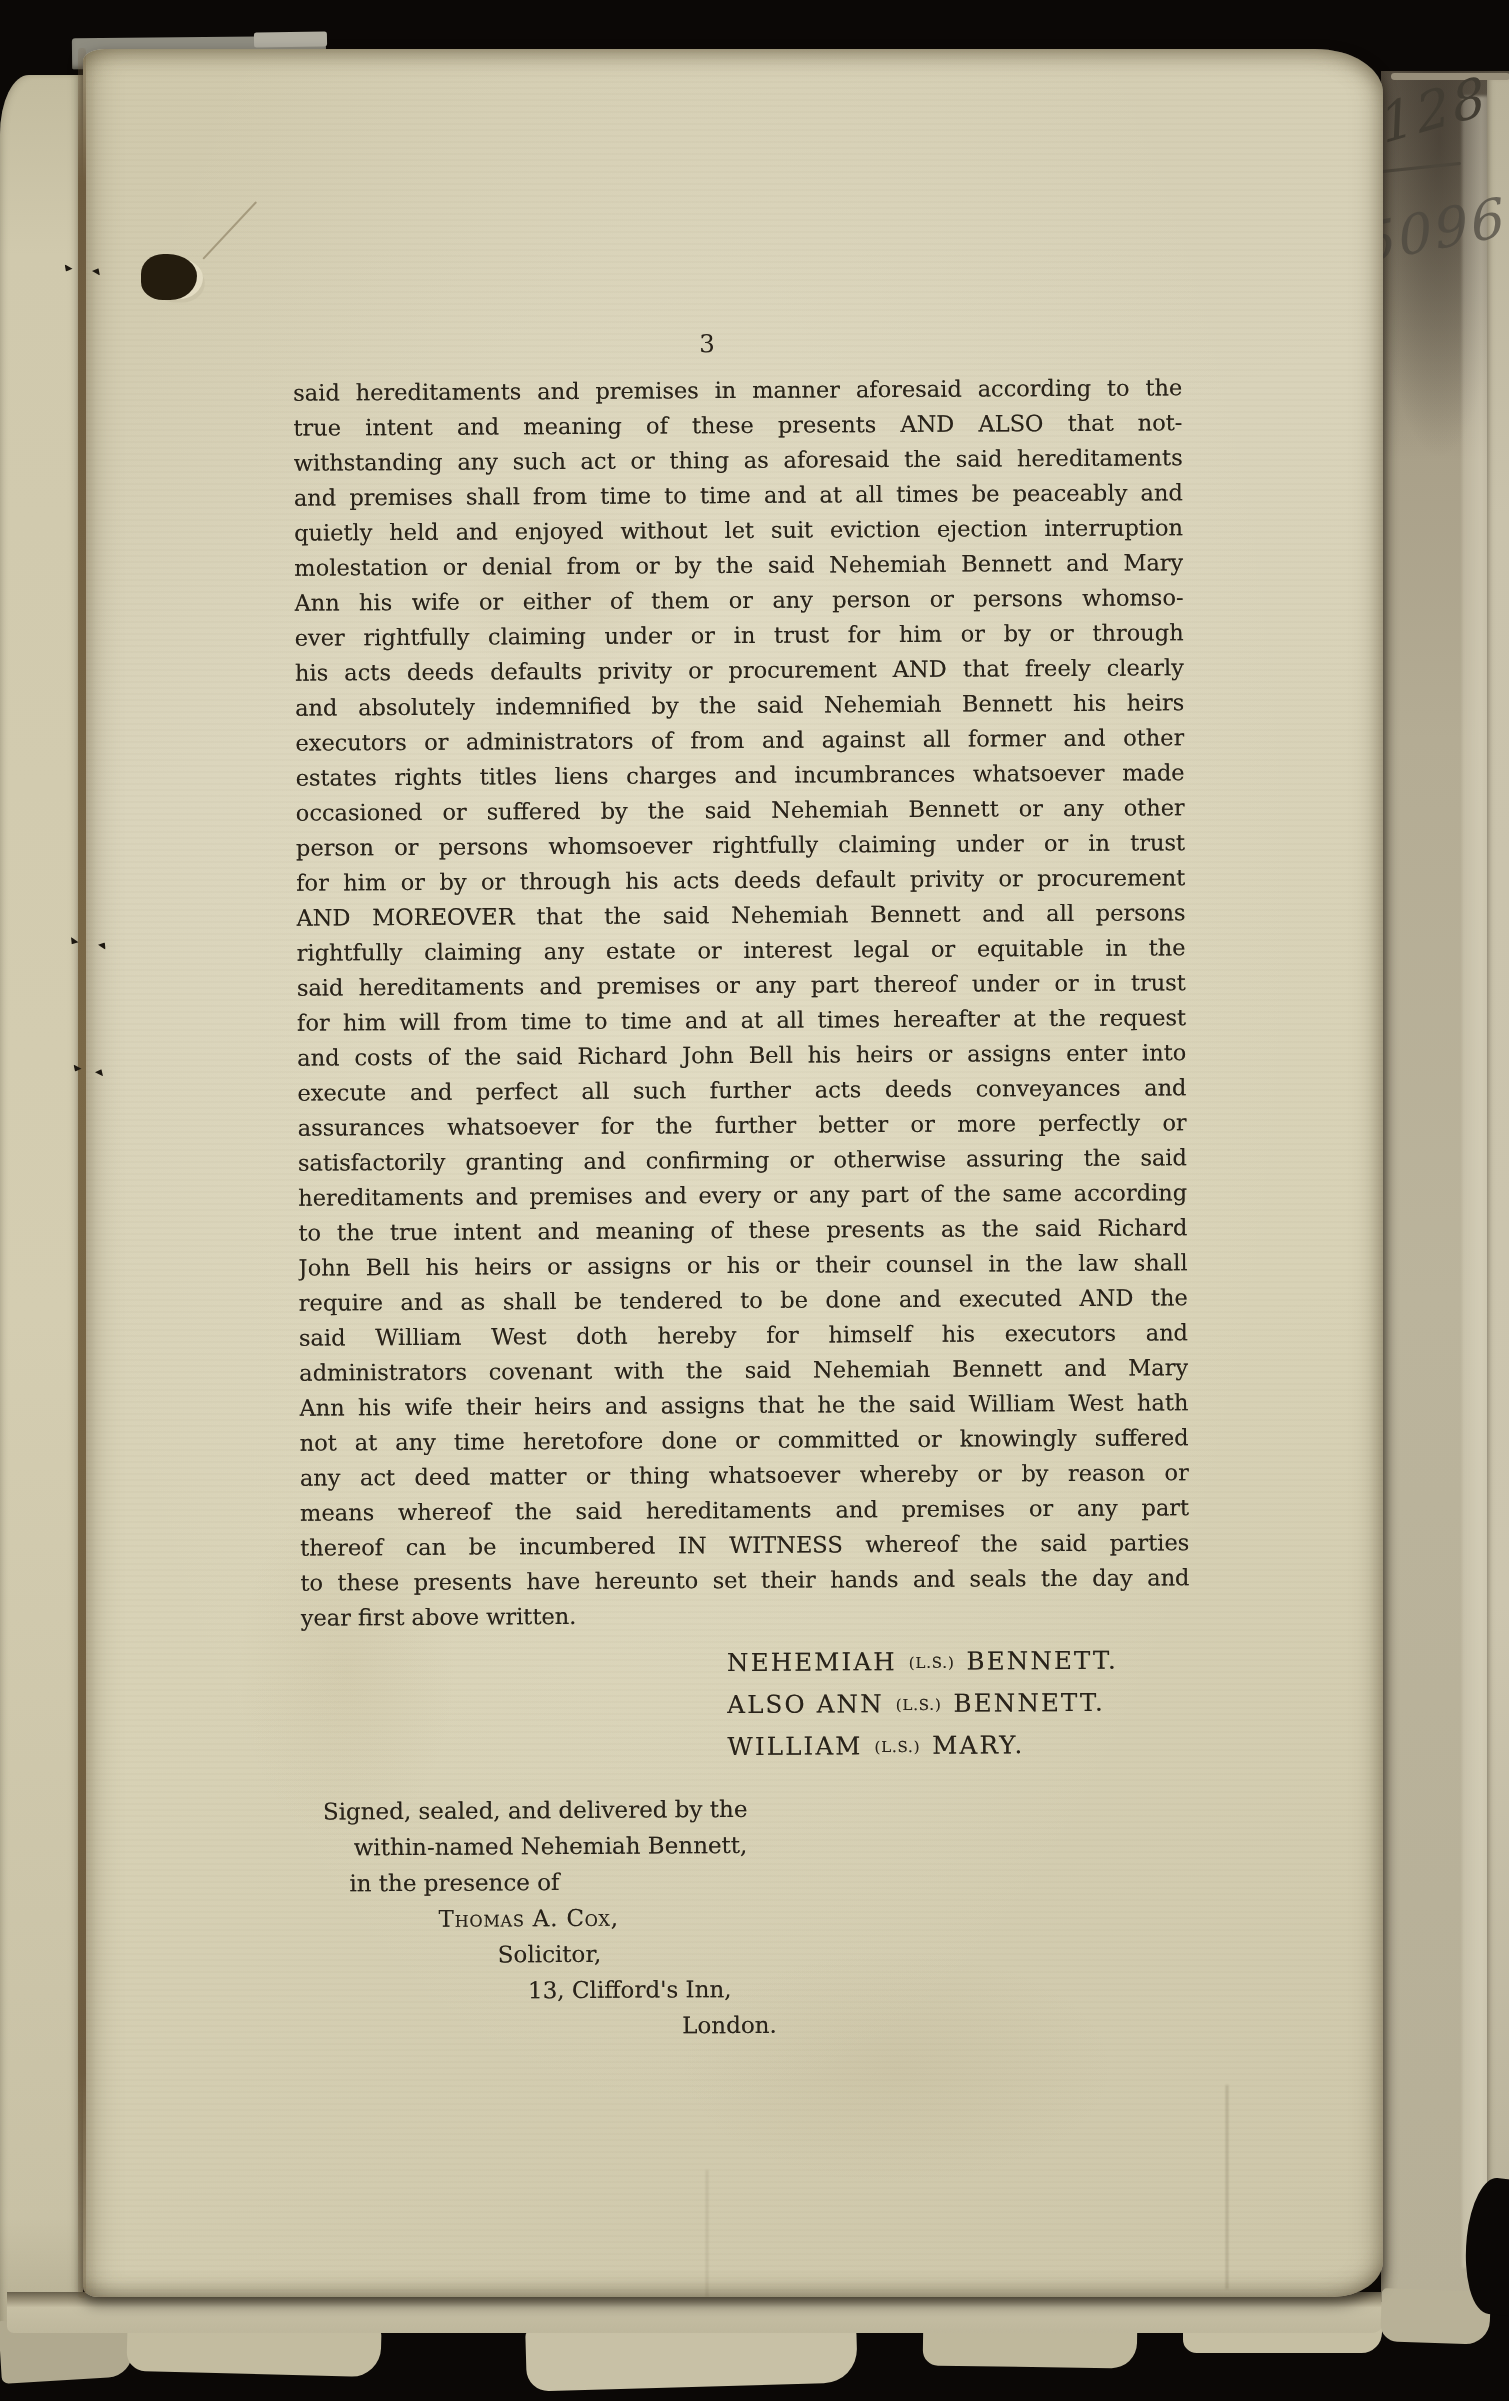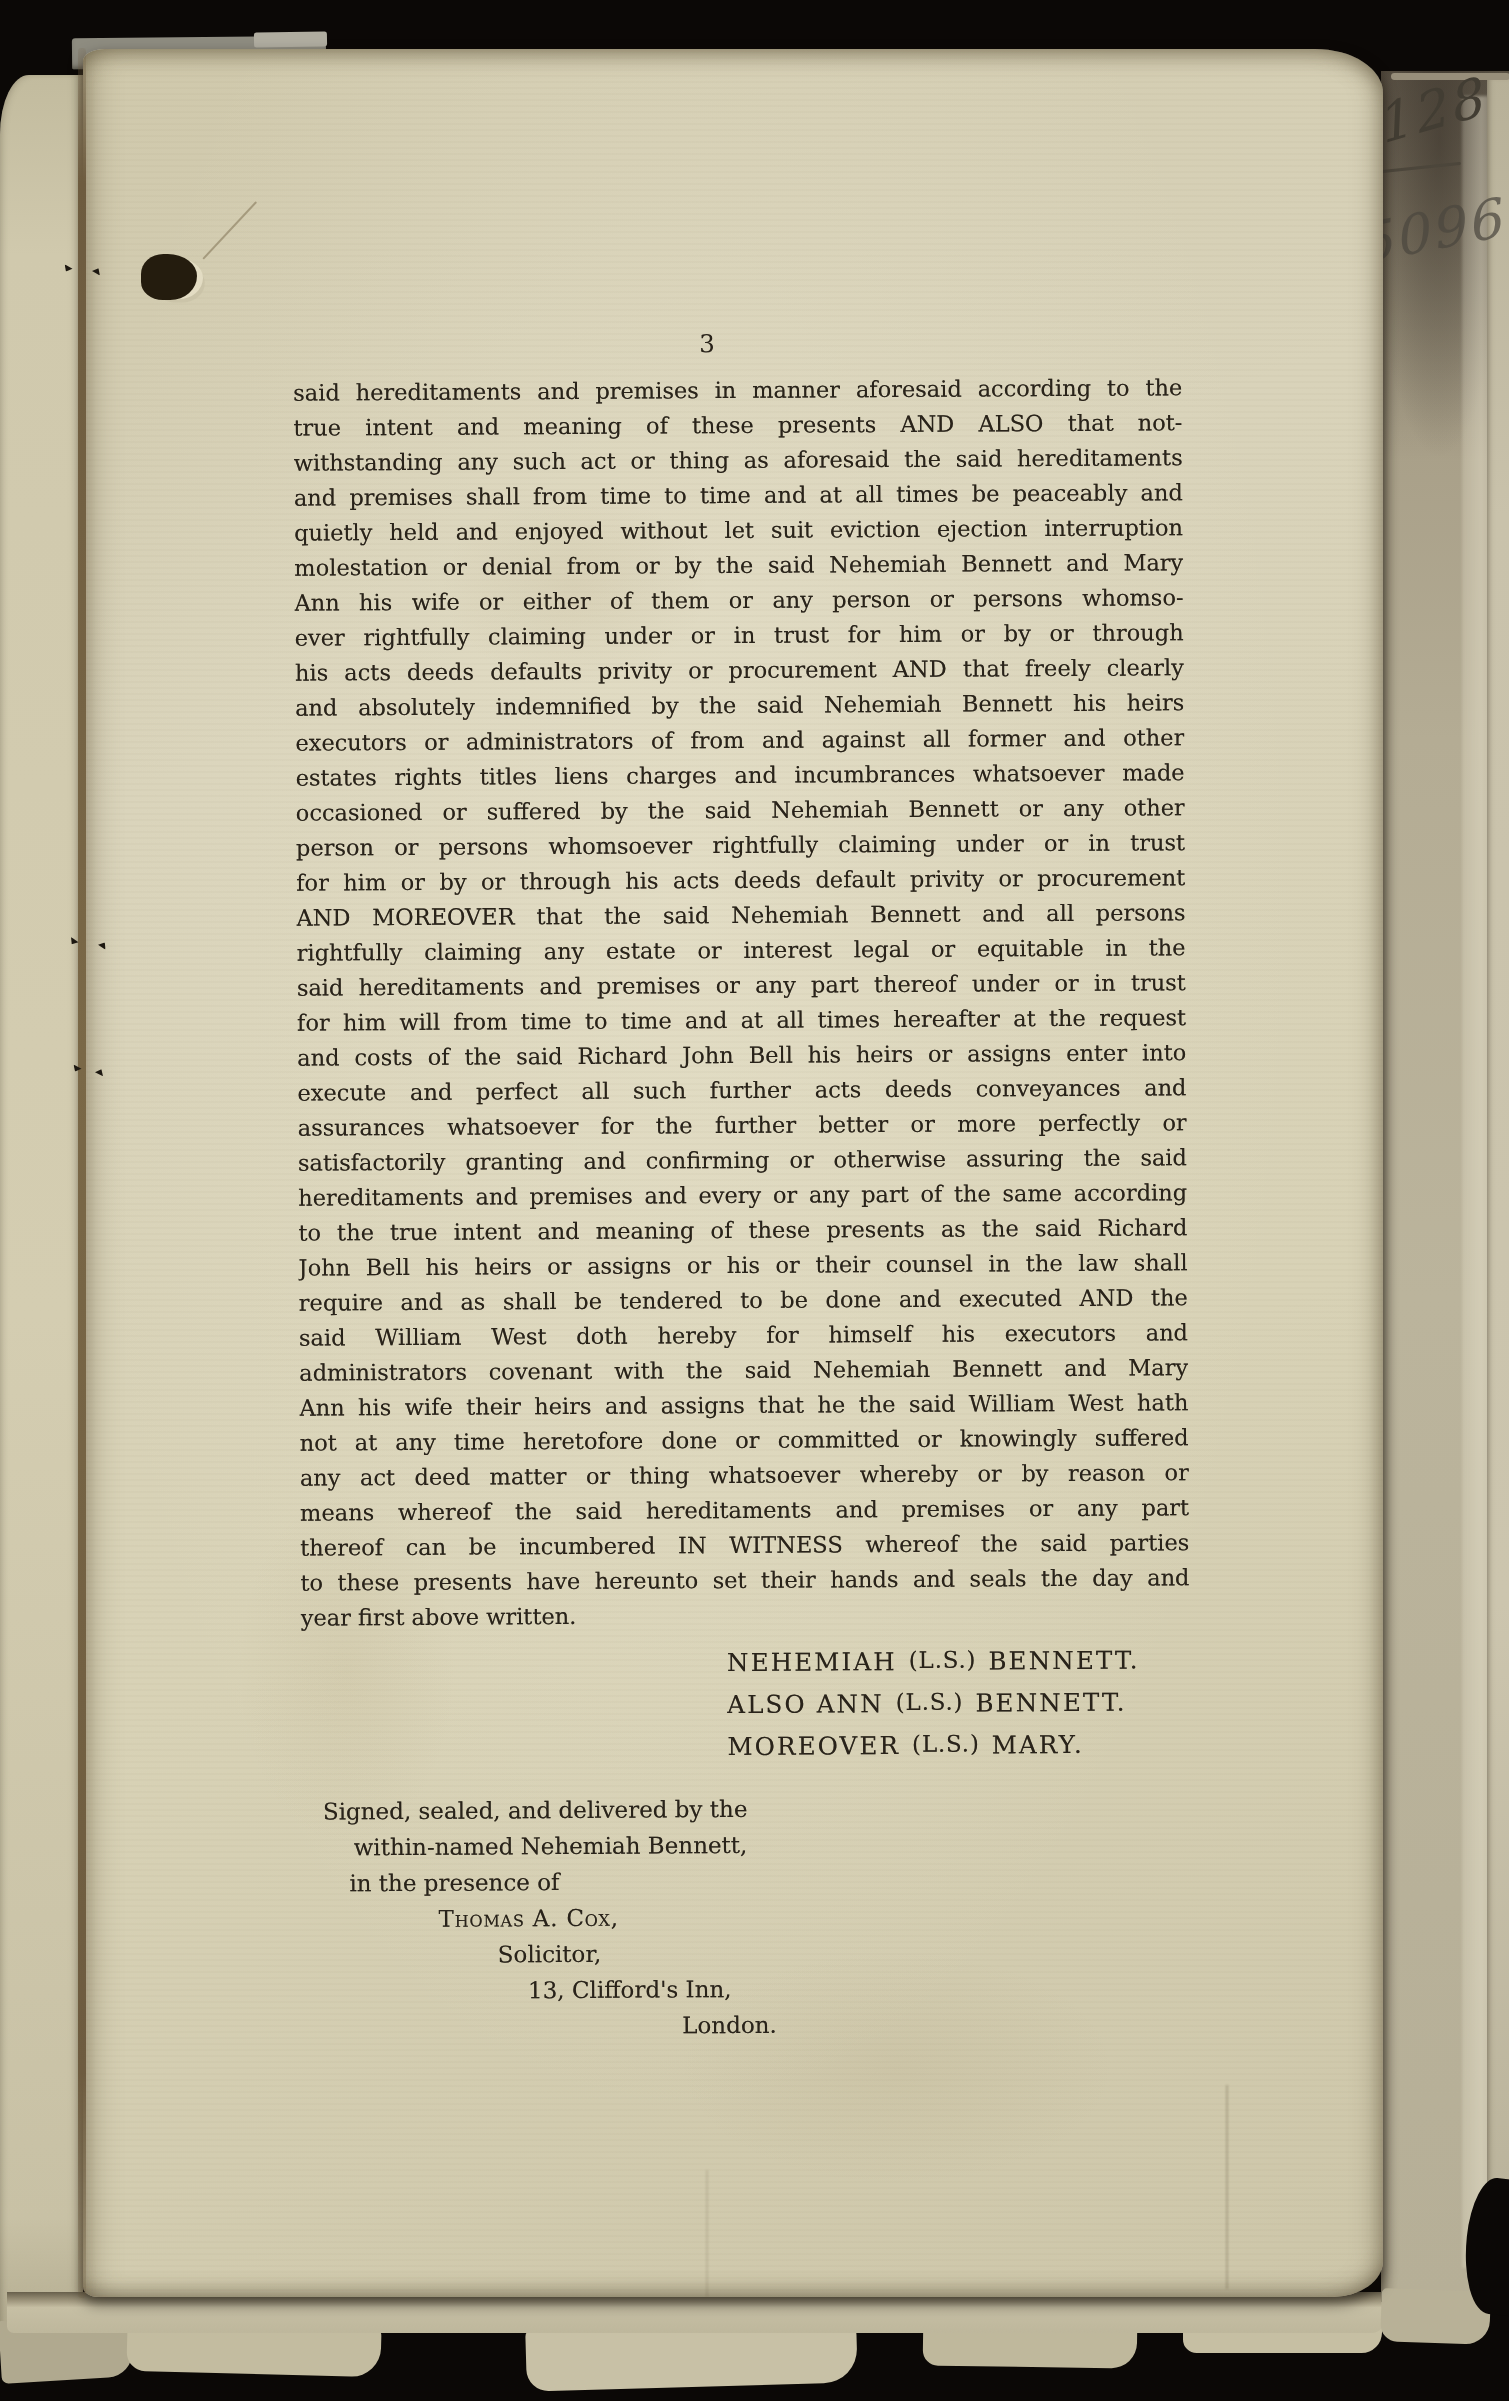--- a/index.html
+++ b/index.html
@@ -158,21 +158,21 @@
     text-align:justify;text-align-last:justify;
   }
   .tline.lastline{text-align-last:left;}
 
   .signatures{
     position:absolute;left:641px;top:1599px;
     font-size:24.6px;letter-spacing:2.1px;
     text-shadow:0 0 0.4px rgba(41,35,26,.5);
   }
   .sig-row{display:flex;align-items:baseline;gap:12px;height:42px;}
-  .sig-seal{font-size:23px;letter-spacing:0.8px;position:relative;top:-1.7px;}
+  .sig-seal{font-size:15px;letter-spacing:0.8px;position:relative;top:-1.7px;}
 
   .attestation{
     position:absolute;left:236px;top:1742px;width:594px;
     font-size:23px;line-height:36px;
     text-shadow:0 0 0.4px rgba(41,35,26,.5);
   }
   .aline{height:36px;overflow:hidden;}
   .aline:nth-child(2){margin-left:30.5px;}
   .aline:nth-child(3){margin-left:26px;}
   .aline:nth-child(4){margin-left:115px;font-variant:small-caps;letter-spacing:0.8px;}
@@ -262,21 +262,21 @@
           <span>NEHEMIAH</span>
           <span class="sig-seal">(L.S.)</span>
           <span>BENNETT.</span>
         </div>
         <div class="sig-row">
           <span>ALSO ANN</span>
           <span class="sig-seal">(L.S.)</span>
           <span>BENNETT.</span>
         </div>
         <div class="sig-row">
-          <span>MOREOVER</span>
+          <span>WILLIAM</span>
           <span class="sig-seal">(L.S.)</span>
           <span>MARY.</span>
         </div>
       </div>
 
       <div class="attestation">
         <div class="aline">Signed, sealed, and delivered by the</div>
         <div class="aline">within-named Nehemiah Bennett,</div>
         <div class="aline">in the presence of</div>
         <div class="aline">Thomas A. Cox,</div>

